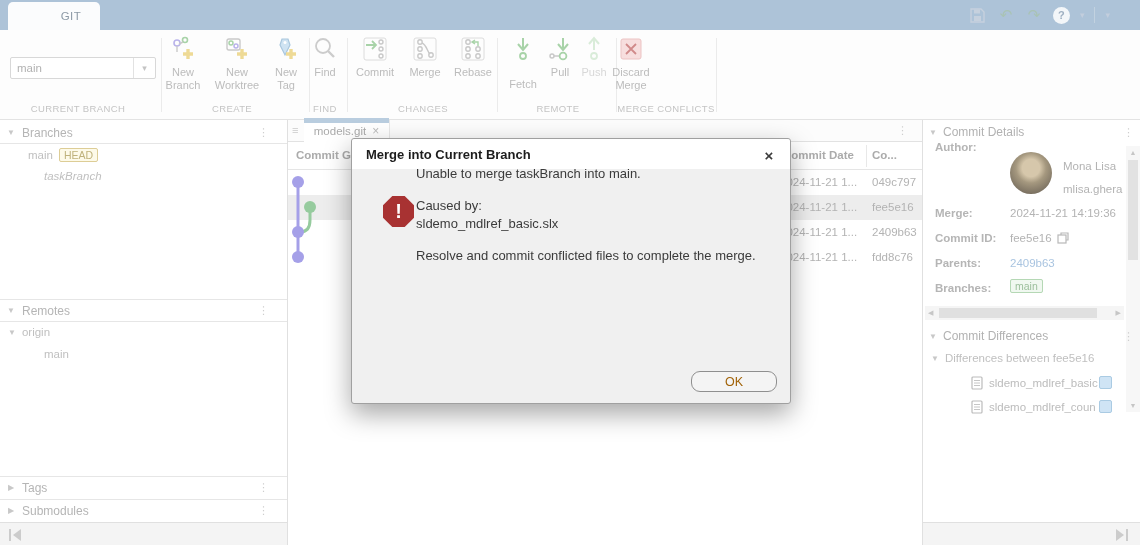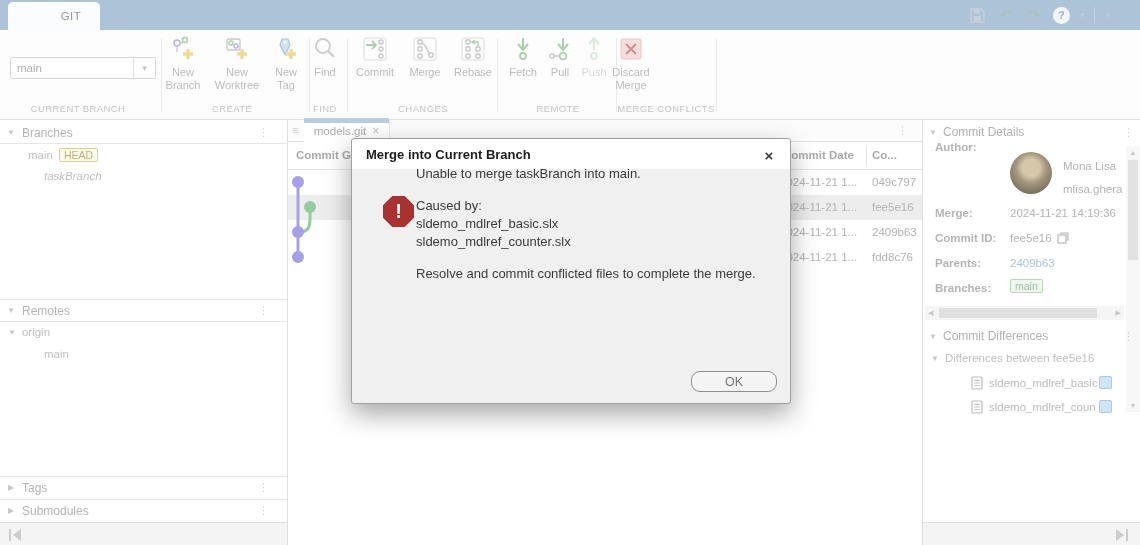--- a/index.html
+++ b/index.html
@@ -89,21 +89,21 @@
   .dlg-title { position:absolute; left:0; top:0; width:100%; height:30px; background:#fff; border-radius:3px 3px 0 0;
                display:flex; align-items:center; padding-left:14px; font-size:13px; font-weight:bold; color:#1d1d1d; }
   .dlg-close { position:absolute; right:12px; top:7px; width:18px; height:18px; display:flex; align-items:center; justify-content:center;
                color:#3c3c3c; font-size:15px; font-weight:bold; }
   .dlg-icon { position:absolute; left:31px; top:57px; width:31px; height:31px; background:#a83232;
               clip-path:polygon(30% 0,70% 0,100% 30%,100% 70%,70% 100%,30% 100%,0 70%,0 30%);
               display:flex; align-items:center; justify-content:center; color:#fff; font-weight:bold; font-size:20px; }
   .dlg-lines { position:absolute; left:64px; top:26px; width:340px; font-size:13px; color:#3b3b3b; line-height:18px; }
   .dlg-lines div:empty { height:14px; }
   .ok-btn { position:absolute; right:13px; bottom:11px; width:86px; height:21px; background:#f4f4f4; border:1px solid #8f8f8f;
-            border-radius:9px; display:flex; align-items:center; justify-content:center; font-size:12.5px; color:#737373;margin-left:32px; }
+            border-radius:9px; display:flex; align-items:center; justify-content:center; font-size:12.5px; color:#a16207;margin-left:32px; }
 
   svg { display:block; }
 </style>
 </head>
 <body>
 
 <div class="abs titlebar">
   <div class="abs git-tab">
     <span>GIT</span>
   </div>
@@ -217,21 +217,21 @@
           <circle cx="18" cy="13" r="2.2" fill="none" stroke="#c9c9c9" stroke-width="1.4"></circle>
           <circle cx="18" cy="20" r="2.2" fill="none" stroke="#c9c9c9" stroke-width="1.4"></circle>
           <path d="M18 10V6h-5M15 4l-3 2 3 2" stroke="#a8d3a8" stroke-width="1.4" fill="none"></path>
         </svg>
     </span>
     <span class="lbl">Rebase</span>
   </div>
   <div class="rib-group-label" style="left:353px;">CHANGES</div>
   <div class="rib-sep" style="left:497px;"></div>
 
-  <div class="rib-btn" style="left:503px; width:40px;">
+  <div class="rib-btn" style="left:503px; width:40px;gap:12px;">
     <span class="ic">
       <svg width="26" height="26" viewBox="0 0 26 26">
           <path d="M13 2v10M8 8l5 6 5-6" stroke="#a8d3a8" stroke-width="2" fill="none"></path>
           <circle cx="13" cy="20" r="3" fill="none" stroke="#a8d3a8" stroke-width="1.8"></circle>
         </svg>
     </span>
     <span class="lbl">Fetch</span>
   </div>
   <div class="rib-btn" style="left:542px; width:36px;">
     <span class="ic">
@@ -444,20 +444,19 @@
   <div class="dlg-title">
     <span>Merge into Current Branch</span>
     <span class="dlg-close">×</span>
   </div>
   <div class="dlg-icon">!</div>
   <div class="dlg-lines">
       <div>Unable to merge taskBranch into main.</div>
       <div></div>
       <div>Caused by:</div>
       <div>sldemo_mdlref_basic.slx</div>
-      <div>sldemo_mdlref_counter.slx</div>
       <div></div>
       <div>Resolve and commit conflicted files to complete the merge.</div>
     </div>
   <div class="ok-btn">
     <span>OK</span>
   </div>
 </div>
 
 </body></html>

